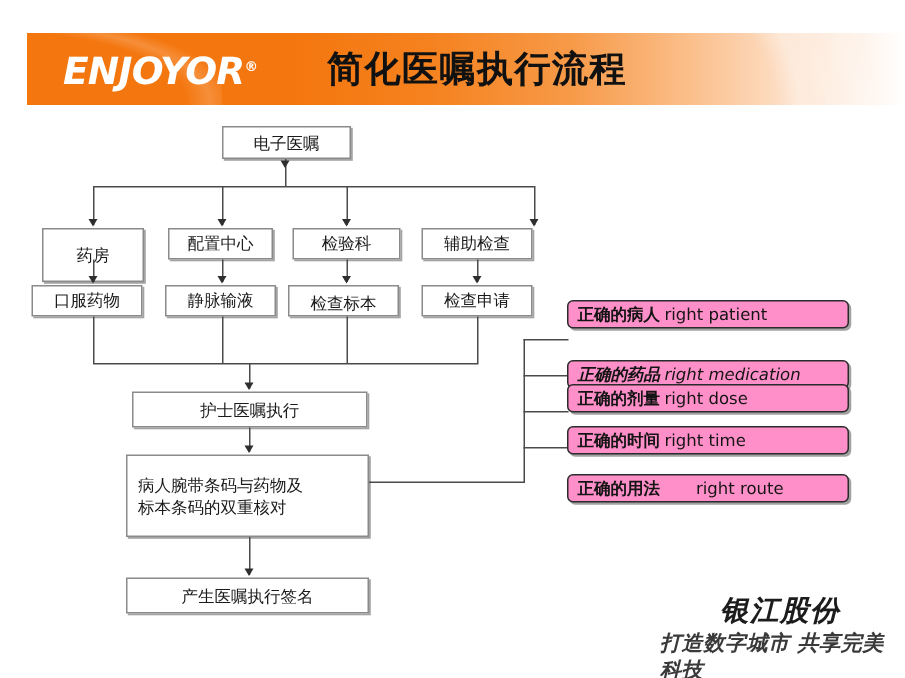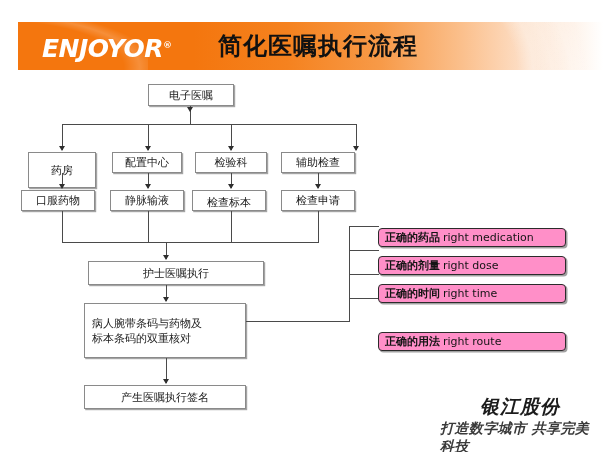--- a/index.html
+++ b/index.html
@@ -170,21 +170,21 @@
   </div>
 
   <div class="ln lnv" style="left:62px;top:211px;height:31px;"></div>
   <div class="ln lnv" style="left:148px;top:211px;height:31px;"></div>
   <div class="ln lnv" style="left:231px;top:211px;height:31px;"></div>
   <div class="ln lnv" style="left:318px;top:211px;height:31px;"></div>
   <div class="ln lnh" style="left:62px;top:242px;width:257px;"></div>
   <div class="ln lnv" style="left:166px;top:242px;height:17px;"></div>
   <div class="arrow" style="left:163px;top:255px;"></div>
 
-  <div class="box" style="left:88px;top:261px;width:176px;height:24px;">
+  <div class="box" style="left:88px;top:261px;width:157px;height:24px;">
     <span>护士医嘱执行</span>
   </div>
 
   <div class="ln lnv" style="left:166px;top:285px;height:16px;"></div>
   <div class="arrow" style="left:163px;top:297px;"></div>
 
   <div class="box multi" style="left:84px;top:303px;width:162px;height:55px;">
     <div>
       <div>病人腕带条码与药物及</div>
       <div>标本条码的双重核对</div>
@@ -198,33 +198,37 @@
     <span>产生医嘱执行签名</span>
   </div>
 
   <div class="ln lnh" style="left:246px;top:321px;width:104px;"></div>
   <div class="ln lnv" style="left:349px;top:226px;height:96px;"></div>
   <div class="ln lnh" style="left:349px;top:226px;width:30px;"></div>
   <div class="ln lnh" style="left:349px;top:250px;width:30px;"></div>
   <div class="ln lnh" style="left:349px;top:274px;width:30px;"></div>
   <div class="ln lnh" style="left:349px;top:298px;width:30px;"></div>
 
-  <div class="pbox" style="top:228px;">
+  <div class="pbox" style="top:200px;">
+    <span class="cn">正确的病人</span>
+    <span class="en">right patient</span>
+  </div>
+  <div class="pbox" style="top:240px;font-style:italic;">
     <span class="cn">正确的药品</span>
     <span class="en">right medication</span>
   </div>
   <div class="pbox" style="top:256px;">
     <span class="cn">正确的剂量</span>
     <span class="en">right dose</span>
   </div>
   <div class="pbox" style="top:284px;">
     <span class="cn">正确的时间</span>
     <span class="en">right time</span>
   </div>
-  <div class="pbox" style="top:332px;">
+  <div class="pbox" style="top:316px;gap:21px;">
     <span class="cn">正确的用法</span>
     <span class="en">right route</span>
   </div>
 
   <div class="brand">银江股份</div>
   <div class="brand-sub">打造数字城市  共享完美科技</div>
 
 </div>
 
 </body></html>

